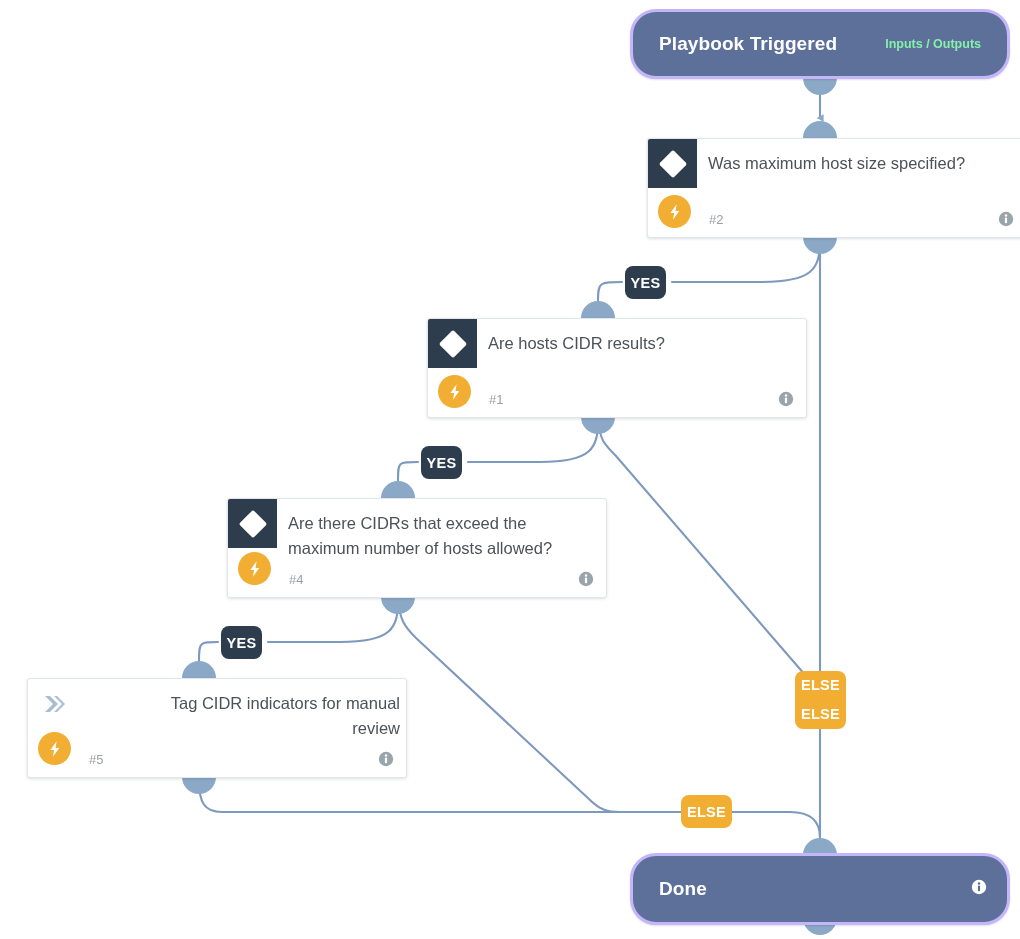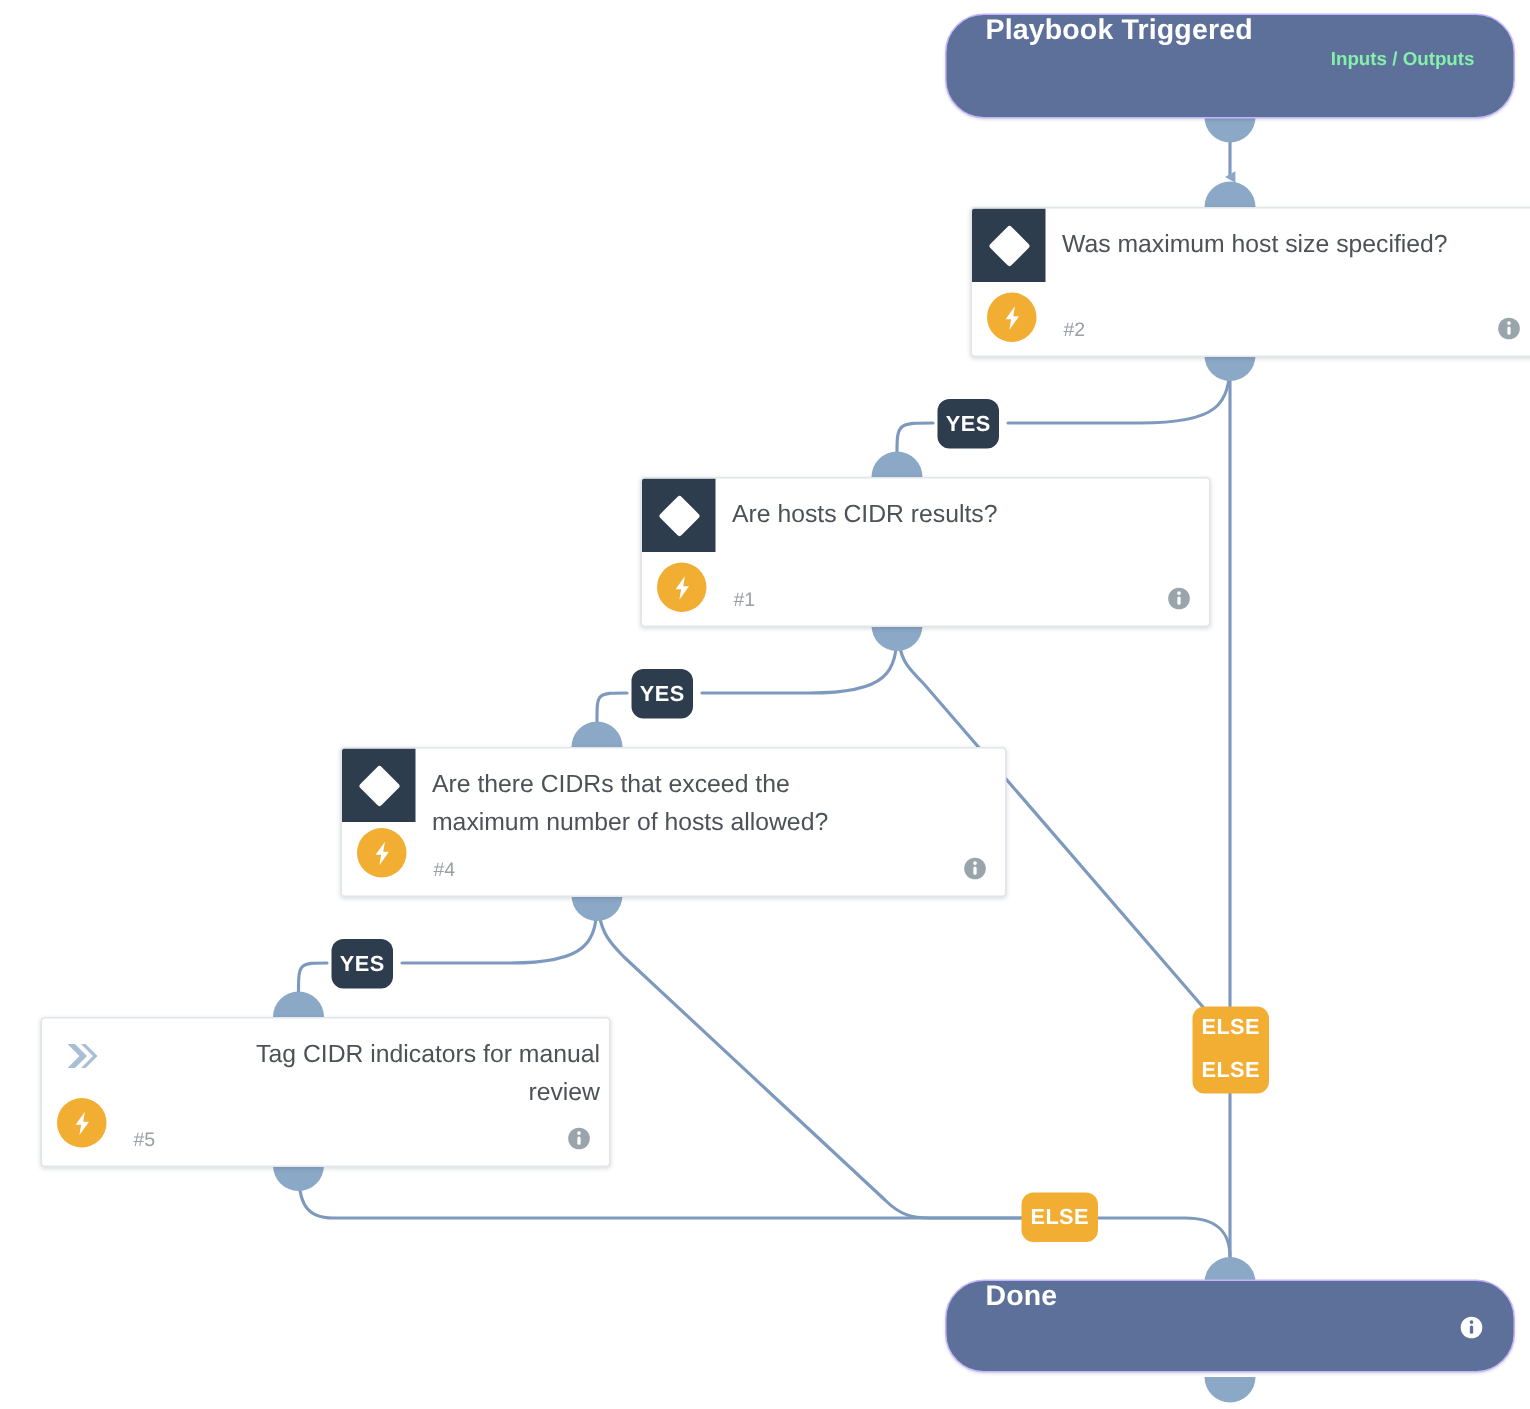--- a/index.html
+++ b/index.html
@@ -26,26 +26,26 @@
     height: 939px;
     pointer-events: none;
   }
 
   
   .term-node {
     position: absolute;
     box-sizing: border-box;
     background: #5c7099;
     border-radius: 26px;
-    border: 1px solid #c4b5fd;
-    display: flex;
+    border: 3px solid #c4b5fd;
+    display: flex;
+    align-items: center;
     padding: 0 26px;
     box-shadow: 0 1px 2px rgba(0,0,0,0.12);
     z-index: 5;
-    flex-direction: column;
   }
   .term-title {
     color: #ffffff;
     font-size: 19px;
     font-weight: bold;
     letter-spacing: 0.1px;
     white-space: nowrap;
   }
   .term-right {
     margin-left: auto;
@@ -254,21 +254,21 @@
     <div class="card-num" style="top:73px;">#1</div>
     <div class="info-icon" style="right:12px; top:72px;">
       <svg width="16" height="16" viewBox="0 0 16 16" aria-hidden="true">
         <circle cx="8" cy="8" r="7.2" fill="#9aa4ab"></circle>
         <circle cx="8" cy="4.4" r="1.25" fill="#ffffff"></circle>
         <rect x="6.9" y="6.6" width="2.2" height="5.6" rx="1" fill="#ffffff"></rect>
       </svg>
     </div>
   </div>
 
-  <div class="card" style="left:210px; top:498px; width:444px; height:100px;text-decoration:underline;">
+  <div class="card" style="left:210px; top:498px; width:380px; height:100px;text-decoration:underline;">
     <div class="card-iconbox">
       <div class="diamond"></div>
     </div>
     <div class="card-title">Are there CIDRs that exceed the
 maximum number of hosts allowed?</div>
     <div class="bolt" style="top:53px;">
       <svg width="18" height="18" viewBox="0 0 18 18" aria-hidden="true">
         <path d="M10.6 1.2 L4.4 9.9 L8.1 9.9 L6.9 16.8 L13.3 7.9 L9.5 7.9 Z" fill="#ffffff"></path>
       </svg>
     </div>
@@ -299,21 +299,21 @@
     <div class="card-num" style="top:73px;">#5</div>
     <div class="info-icon" style="right:12px; top:72px;">
       <svg width="16" height="16" viewBox="0 0 16 16" aria-hidden="true">
         <circle cx="8" cy="8" r="7.2" fill="#9aa4ab"></circle>
         <circle cx="8" cy="4.4" r="1.25" fill="#ffffff"></circle>
         <rect x="6.9" y="6.6" width="2.2" height="5.6" rx="1" fill="#ffffff"></rect>
       </svg>
     </div>
   </div>
 
-  <div class="term-node" style="left:630px; top:853px; width:380px; height:62px;">
+  <div class="term-node" style="left:630px; top:853px; width:380px; height:72px;">
     <span class="term-title">Done</span>
     <span class="info-icon" style="right:20px; top:23px;">
       <svg width="16" height="16" viewBox="0 0 16 16" aria-hidden="true">
         <circle cx="8" cy="8" r="7.2" fill="#ffffff"></circle>
         <circle cx="8" cy="4.4" r="1.25" fill="#5c7099"></circle>
         <rect x="6.9" y="6.6" width="2.2" height="5.6" rx="1" fill="#5c7099"></rect>
       </svg>
     </span>
   </div>
 

